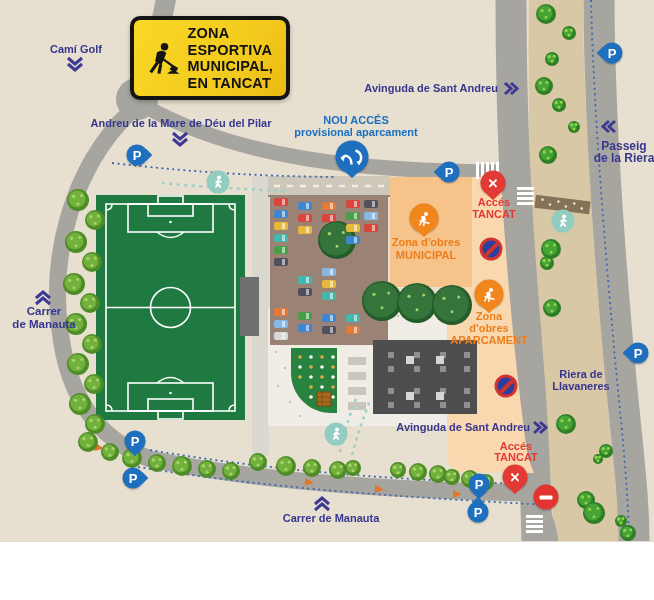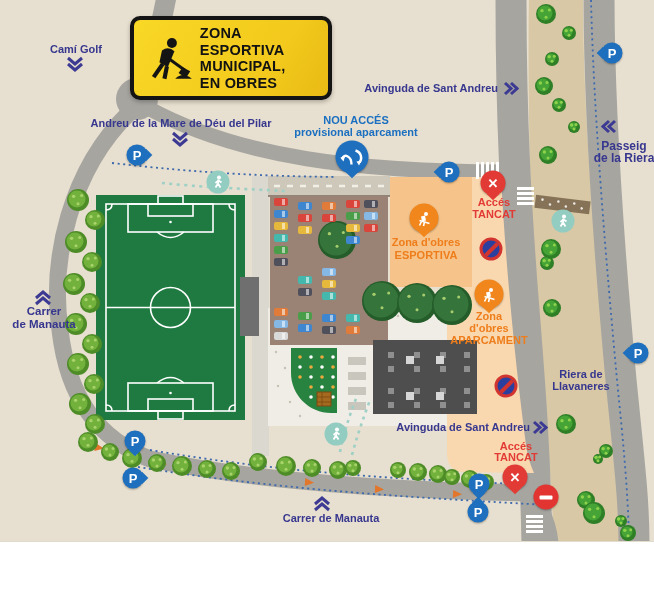--- a/index.html
+++ b/index.html
@@ -5,21 +5,21 @@
   html,body{margin:0;padding:0;background:#fff;}
   .stage{position:relative;width:654px;height:600px;overflow:hidden;font-family:"Liberation Sans",sans-serif;background:#e7dfcf;}
   .map{position:absolute;left:0;top:0;width:654px;height:541px;}
   #map-svg{position:absolute;left:0;top:0;}
   
   .lbl{position:absolute;transform:translateX(-50%);text-align:center;font-weight:800;white-space:nowrap;color:#37378f;line-height:12px;}
   .lbl.r{transform:none;text-align:right;} .blue{color:#1a6fc0;} .red{color:#e23a34;} .orange{color:#ee7d1b;}
   .fs10{font-size:12px;} .fs105{font-size:11px;} .fs11{font-size:11px;} .fs115{font-size:11.5px;}
   .chev{position:absolute;}
   
-  .sign{position:absolute;left:130px;top:16px;width:202px;height:84px;background:linear-gradient(120deg,#f9d826 0%,#f2c91c 70%,#e9ba14 100%);
+  .sign{position:absolute;left:130px;top:16px;width:160px;height:84px;background:linear-gradient(120deg,#f9d826 0%,#f2c91c 70%,#e9ba14 100%);
         border:4px solid #141414;border-radius:10px;box-shadow:0 2px 4px rgba(0,0,0,.25);
         display:flex;align-items:center;padding:4px 8px;box-sizing:border-box;}
   .sign .txt{margin-left:8px;font-weight:800;font-size:14.5px;line-height:16.5px;color:#121212;letter-spacing:.2px;}
   
   .pin{position:absolute;transform:translate(-50%,-50%);border-radius:50%;display:flex;align-items:center;justify-content:center;
        color:#fff;font-weight:800;box-shadow:0 1px 2px rgba(0,0,0,.3);}
   .pin .tail{position:absolute;width:9px;height:9px;background:inherit;transform:rotate(45deg);z-index:-1;}
   .t-d{bottom:-3px;left:50%;margin-left:-4.5px;} .t-u{top:-3px;left:50%;margin-left:-4.5px;}
   .t-l{left:-3px;top:50%;margin-top:-4.5px;}   .t-r{right:-3px;top:50%;margin-top:-4.5px;}
   .p-pin{width:21px;height:21px;background:#1e6fbe;font-size:13px;}
@@ -557,21 +557,21 @@
         <path d="M25,34 L14,50" stroke-width="5" fill="none"></path>
         <path d="M30,37 L27,52" stroke-width="5" fill="none"></path>
         <path d="M27,24 L52,42" stroke-width="3.5" fill="none"></path>
         <path d="M49,38 l9,5 l-5,8 l-9,-6 z" stroke="none"></path>
         <path d="M40,52 q 9,-9 20,0 z" stroke="none"></path>
       </g>
     </svg>
     <div class="txt">
       <div>ZONA ESPORTIVA</div>
       <div>MUNICIPAL,</div>
-      <div>EN OBRES</div>
+      <div>EN TANCAT</div>
     </div>
   </div>
 
   <div class="lbl fs11" style="left:76px;top:43px;">Camí Golf</div>
   <svg class="chev" style="left:66px;top:56px;" width="18" height="16">
         <g stroke="#3c3a92" stroke-width="3" fill="none">
           <polyline points="2,2 9,8 16,2"></polyline>
           <polyline points="2,8 9,14 16,8"></polyline>
         </g>
       </svg>
@@ -608,21 +608,21 @@
     <div>provisional aparcament</div>
   </div>
 
   <div class="lbl red fs11" style="left:494px;top:196px;">
     <div>Accés</div>
     <div>TANCAT</div>
   </div>
 
   <div class="lbl orange fs11" style="left:426px;top:236px;line-height:13px;">
     <div>Zona d'obres</div>
-    <div>ESPORTIVA</div>
+    <div>MUNICIPAL</div>
   </div>
 
   <div class="lbl orange fs11" style="left:489px;top:310px;">
     <div>Zona</div>
     <div>d'obres</div>
     <div>APARCAMENT</div>
   </div>
 
   <svg class="chev" style="left:34px;top:290px;" width="18" height="16">
         <g stroke="#3c3a92" stroke-width="3" fill="none">

